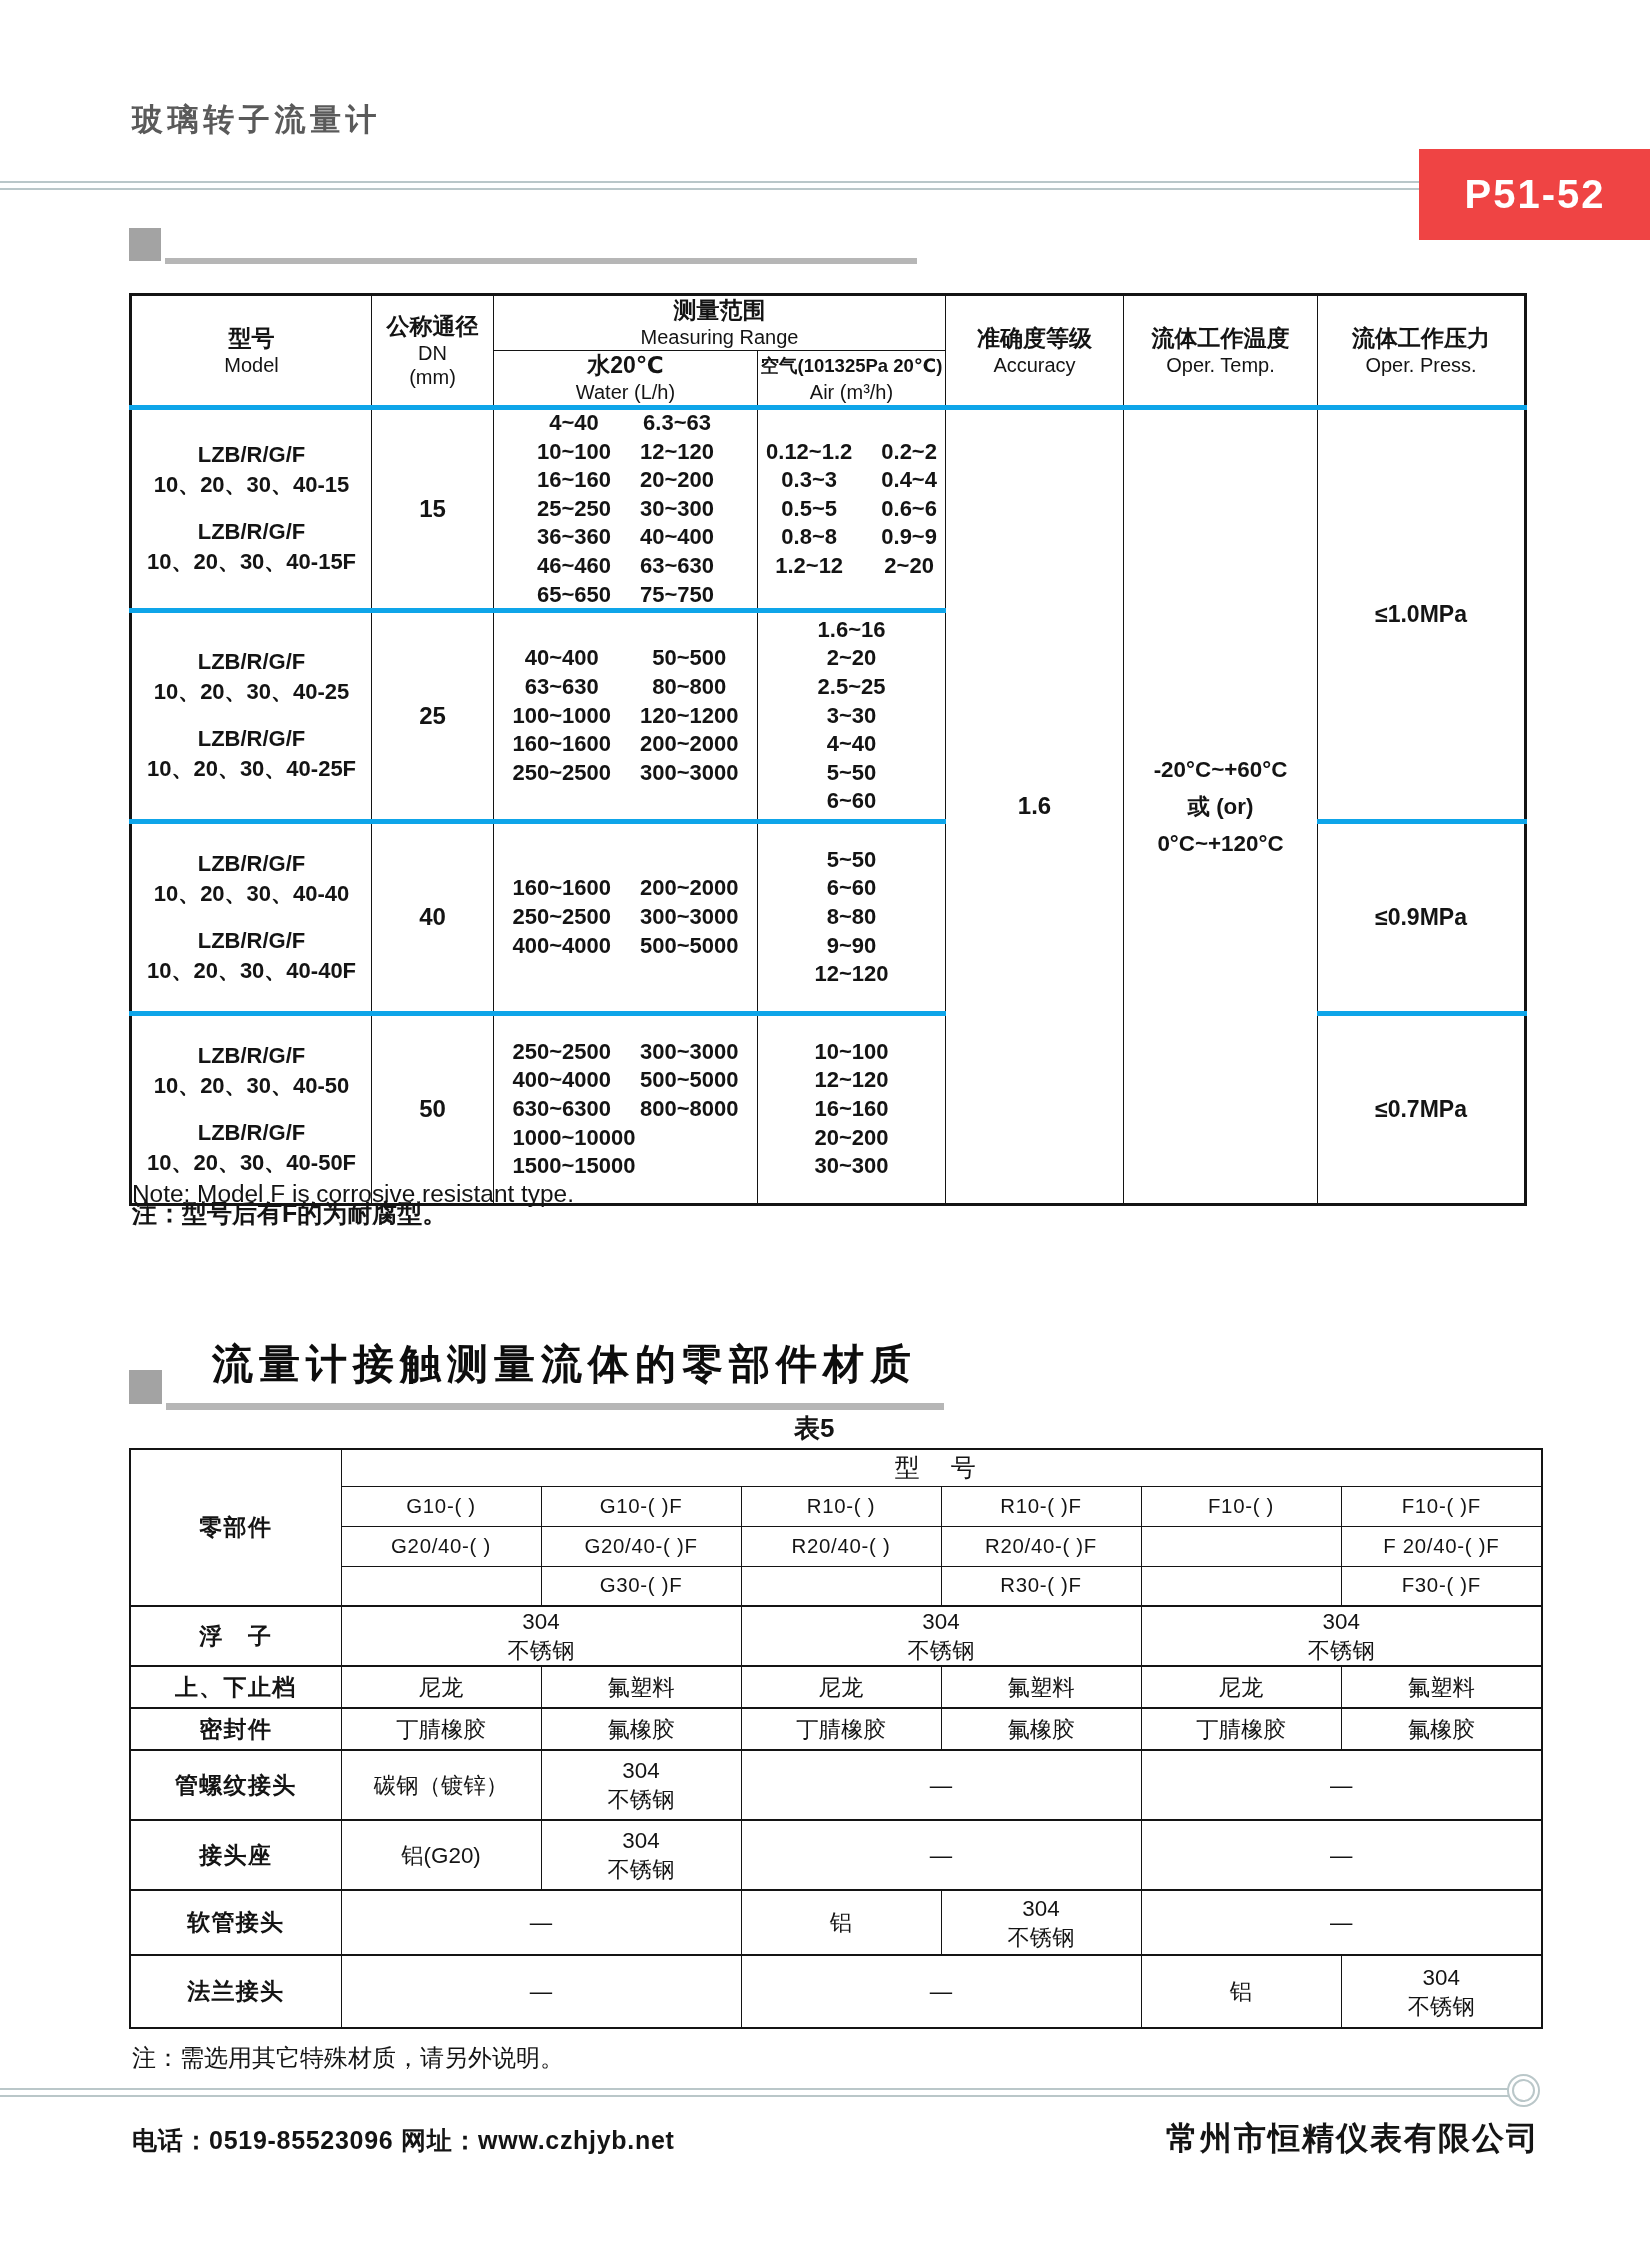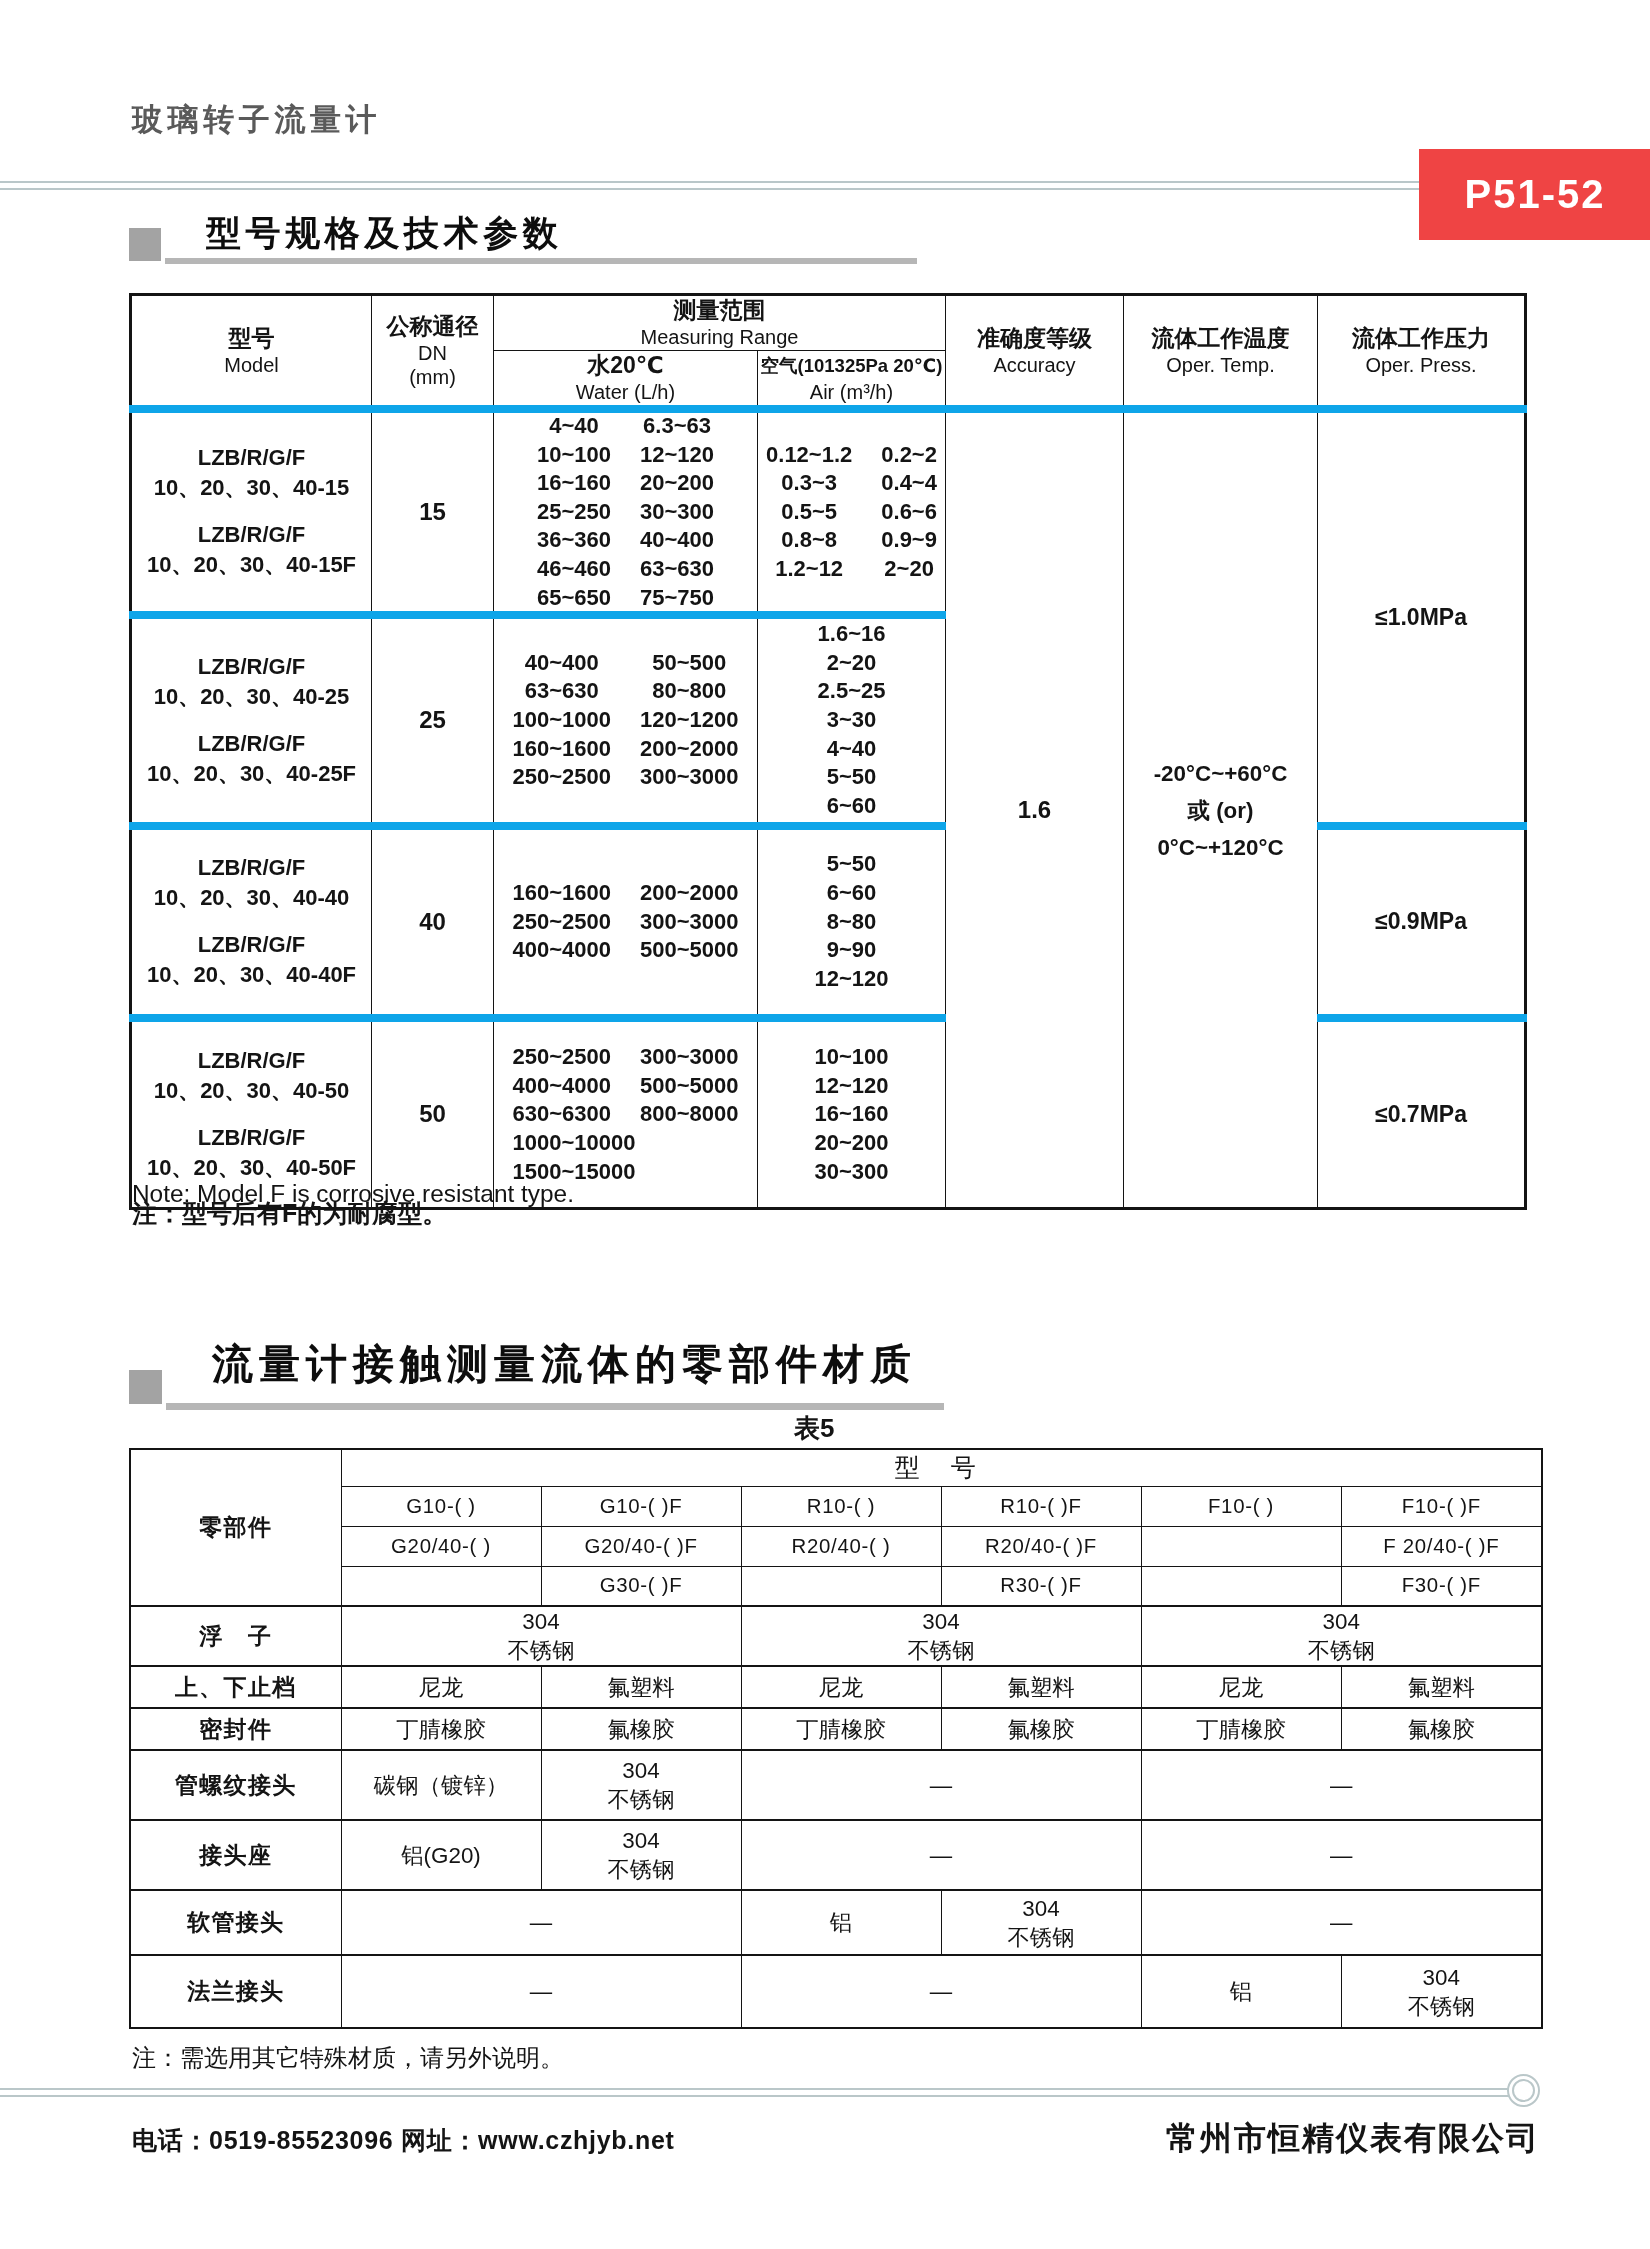--- a/index.html
+++ b/index.html
@@ -47,21 +47,21 @@
   .tab5-caption{position:absolute;left:794px;top:1411px;font-size:26px;font-weight:bold;}
 
   
   table{border-collapse:collapse;table-layout:fixed;}
   td{vertical-align:middle;text-align:center;padding:0;}
   .t1{
     position:absolute;left:129px;top:293px;width:1394px;
     border:3.3px solid #141414;
   }
   .t1 td{border:1.3px solid #141414;}
-  .t1 tbody td{border-top:8px solid #0ea5e9;}
+  .t1 tbody td{border-top:5px solid #0ea5e9;}
   .t1 thead tr:nth-child(1){height:47px;}
   .t1 thead tr:nth-child(2){height:49px;}
   .t1 tbody tr:nth-child(1){height:187px;}
   .t1 tbody tr:nth-child(2){height:211px;}
   .t1 tbody tr:nth-child(3){height:192px;}
   .t1 tbody tr:nth-child(4){height:191px;}
   .hcn{font-size:23px;font-weight:bold;line-height:29px;}
   .hen{font-size:20px;font-weight:400;line-height:25px;}
   .hen2{font-size:20px;font-weight:500;line-height:24px;}
   .air-hcn{font-size:18.5px;font-weight:bold;line-height:28px;white-space:nowrap;}
@@ -127,21 +127,20 @@
 </head>
 <body>
 
 <div class="page">
 
   <div class="top-title">玻璃转子流量计</div>
   <div class="top-rule"></div>
   <div class="page-badge">P51-52</div>
 
   <div class="sec-bullet sec1-bullet"></div>
-  <div class="sec1-title">型号规格及技术参数</div>
   <div class="sec1-rule"></div>
 
   <table class="t1">
     <colgroup>
       <col style="width:241px">
         <col style="width:122px">
         <col style="width:264px">
       <col style="width:188px">
         <col style="width:178px">
         <col style="width:194px">

